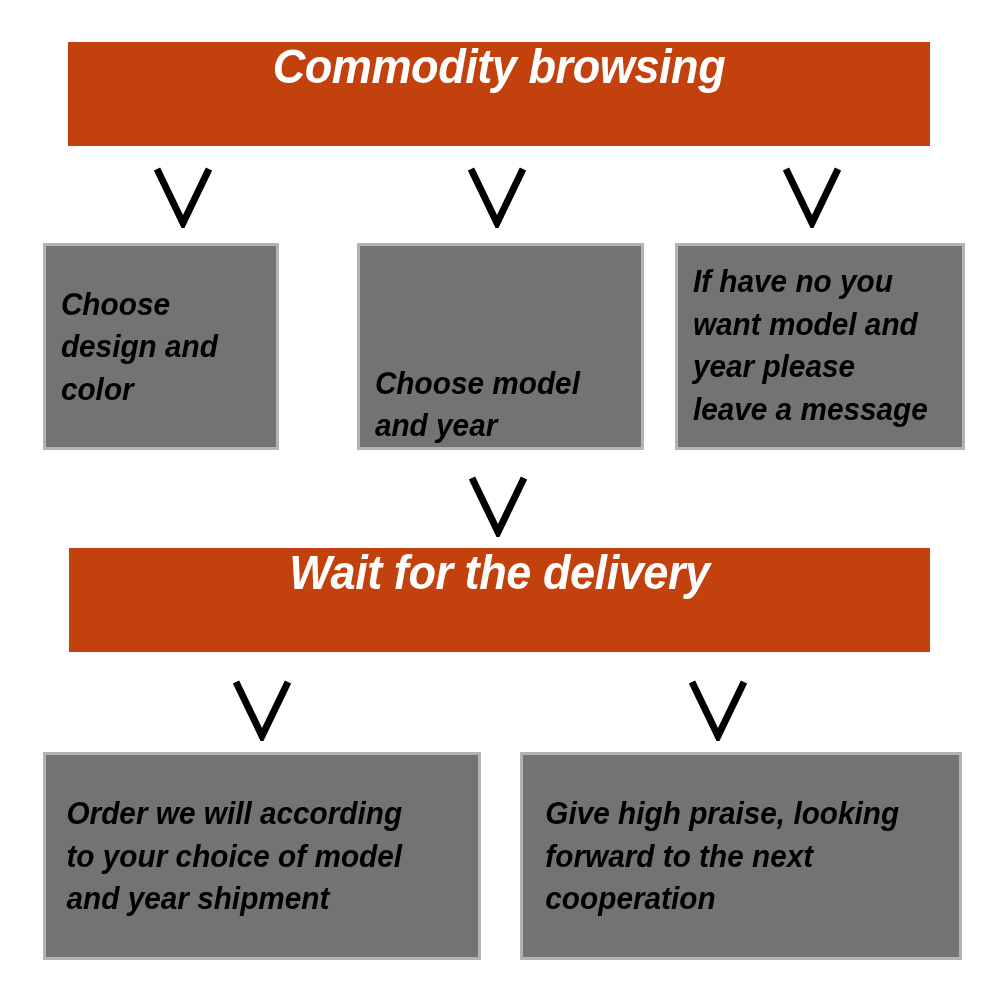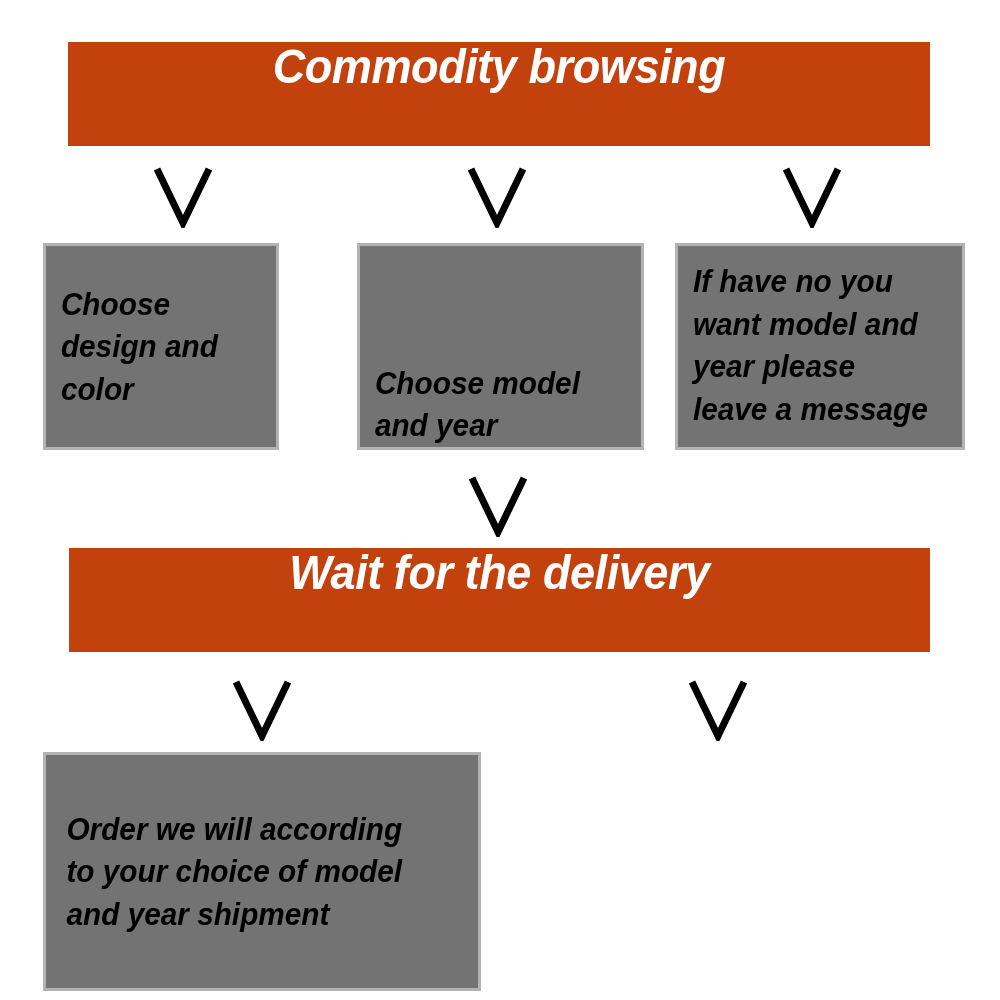--- a/index.html
+++ b/index.html
@@ -129,18 +129,21 @@
     <svg viewBox="0 0 62 62" aria-hidden="true">
       <polyline points="5,3 31,57 57,3" fill="none" stroke="#000000" stroke-width="7" stroke-linecap="butt" stroke-linejoin="miter"></polyline>
     </svg>
   </div>
   <div class="chevron" style="left:687px; top:679px; width:62px; height:62px;">
     <svg viewBox="0 0 62 62" aria-hidden="true">
       <polyline points="5,3 31,57 57,3" fill="none" stroke="#000000" stroke-width="7" stroke-linecap="butt" stroke-linejoin="miter"></polyline>
     </svg>
   </div>
 
-  <div class="box" style="left:43px; top:752px; width:438px; height:239px;">
+  <div class="box" style="left:43px; top:752px; width:438px; height:208px;">
     <div class="box-text" style="padding-left:22px;">Order we will according to your choice of model and year shipment</div>
   </div>
 
+  <div class="box" style="left:520px; top:752px; width:442px; height:208px;">
+    <div class="box-text" style="padding-left:24px;">Give high praise, looking forward to the next cooperation</div>
+  </div>
 
 </div>
 
 </body></html>

